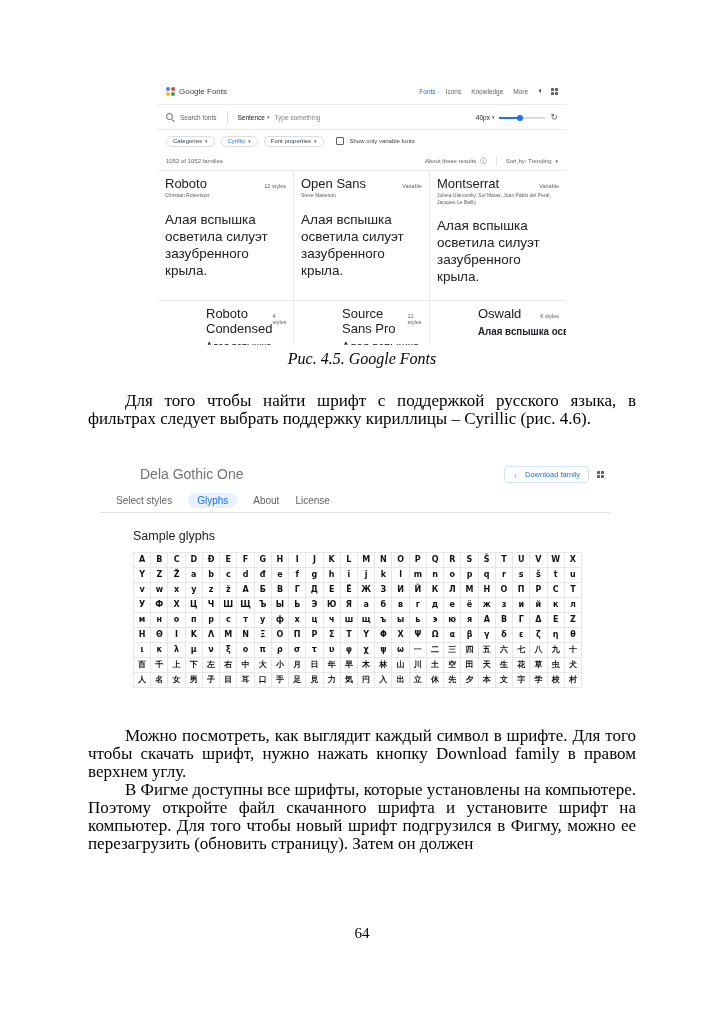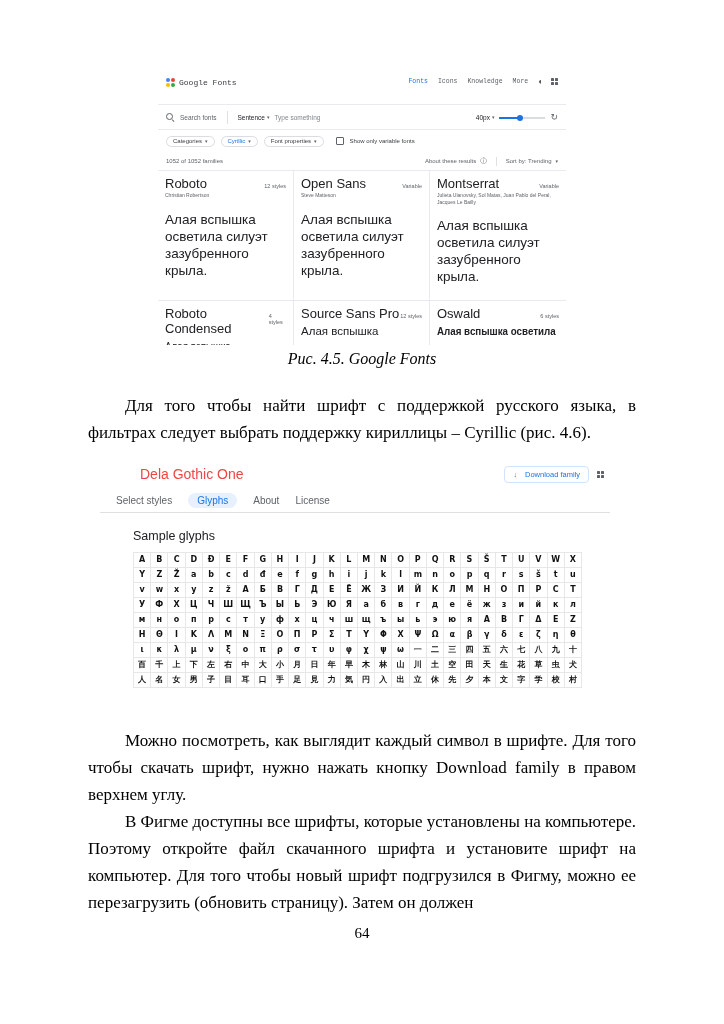--- a/index.html
+++ b/index.html
@@ -4,31 +4,31 @@
 <style>
   html,body{margin:0;padding:0;background:#fff;}
   .sheet{position:relative;width:724px;height:1024px;background:#fff;overflow:hidden;
          font-family:"Liberation Serif",serif;color:#000;}
 
   
   .caption{position:absolute;left:0;width:724px;text-align:center;font-style:italic;
            font-size:16px;color:#000;}
   .cap45{top:350px;}
   .cap46{top:691px;}
-  .para,.bodytext{position:absolute;left:88px;width:548px;font-size:17px;line-height:27px;
+  .para,.bodytext{position:absolute;left:88px;width:548px;font-size:17px;line-height:18px;
            text-align:justify;}
   .para p,.bodytext p{margin:0;text-indent:37px;}
   .p1{top:392px;}
   .bodytext{top:727px;}
   .pagenum{position:absolute;top:925px;left:0;width:724px;text-align:center;font-size:15px;}
 
   
   .fig45{position:absolute;left:158px;top:78px;width:408px;background:#fff;
          font-family:"Liberation Sans",sans-serif;color:#202124;}
-  .gf-header{display:flex;align-items:flex-start;height:26px;padding:0 8px;border-bottom:1px solid #e8eaed;font-family:Liberation Mono, monospace;}
+  .gf-header{display:flex;align-items:center;height:26px;padding:0 8px;border-bottom:1px solid #e8eaed;}
   .gf-logo{display:inline-flex;align-items:center;gap:4px;}
   .dots{display:inline-grid;grid-template-columns:4px 4px;gap:1px;}
   .dots i{width:4px;height:4px;border-radius:50%;}
   .dots .d1{background:#4285F4}.dots .d2{background:#EA4335}
   .dots .d3{background:#FBBC04}.dots .d4{background:#34A853}
   .logo-text{font-size:8px;color:#3c4043;}
   .gf-spacer{flex:1;}
   .gf-nav{display:inline-flex;gap:10px;font-size:6.5px;color:#5f6368;margin-right:10px;}
   .nav-item.active{color:#1a73e8;}
   .theme-icon{font-size:8px;color:#3c4043;margin-right:8px;line-height:1;}
@@ -64,36 +64,36 @@
   .gf-resultsrow{display:flex;align-items:center;height:18px;padding:0 8px;justify-content:space-between;
         border-bottom:1px solid #e8eaed;}
   .res-left{font-size:6px;color:#5f6368;}
   .res-right{display:inline-flex;align-items:center;gap:4px;font-size:6px;color:#5f6368;}
   .info{font-size:6.5px;}
 
   .gf-cards{display:grid;grid-template-columns:1fr 1fr 1fr;}
   .gf-card{border-right:1px solid #e8eaed;border-bottom:1px solid #e8eaed;padding:5px 7px;overflow:hidden;}
   .gf-card:nth-child(3n){border-right:none;}
   .gf-card.tall{height:119px;}
-  .gf-card.short{height:34px;border-bottom:none;}
+  .gf-card.short{height:34px;border-bottom:none;margin-left:41px;}
   .card-head{display:flex;justify-content:space-between;align-items:baseline;}
   .card-name{font-size:13px;color:#202124;}
   .card-styles{font-size:5.5px;color:#5f6368;}
   .card-designer{font-size:5px;color:#5f6368;line-height:1.3;margin-top:1px;}
   .card-sample{margin-top:12px;font-size:13.5px;line-height:17px;color:#202124;
         font-family:"Liberation Sans",sans-serif;}
   .gf-card.short .card-sample{margin-top:4px;font-size:11.5px;line-height:13px;}
   .card-sample.cond{transform:scaleX(0.85);transform-origin:left top;white-space:nowrap;}
   .card-sample.bold{font-weight:700;}
 
   
   .fig46{position:absolute;left:100px;top:460px;width:510px;background:#fff;
          font-family:"Liberation Sans",sans-serif;color:#202124;}
   .dg-titlerow{display:flex;align-items:center;height:28px;padding:0 6px 0 40px;}
-  .dg-title{font-size:14px;color:#ef4444;}
+  .dg-title{font-size:14px;color:#737373;}
   .dg-spacer{flex:1;}
   .dl-btn{display:inline-flex;align-items:center;gap:8px;background:#fff;border:1px solid #d2e3fc;
         color:#1a73e8;font-size:7.5px;padding:3px 8px;border-radius:4px;}
   .dl-icon{font-size:7px;line-height:1;}
   .dg-gridicon{margin-left:8px;}
 
   .dg-tabs{display:flex;align-items:center;gap:16px;height:24px;border-bottom:1px solid #e0e0e0;
         padding-left:16px;font-size:10px;color:#5f6368;}
   .dg-tab.active{color:#1a73e8;background:#e8f0fe;border-radius:10px;padding:2px 9px;}
 

